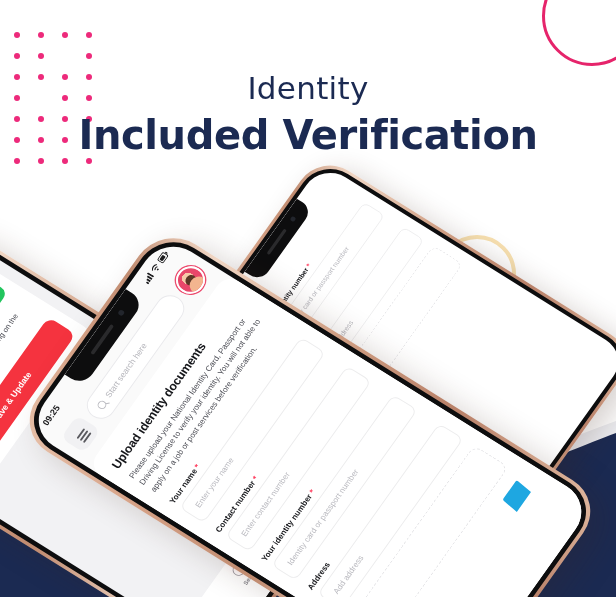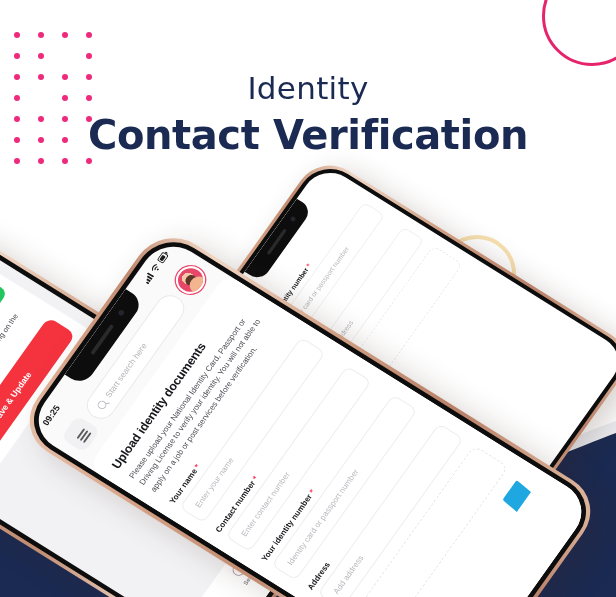--- a/index.html
+++ b/index.html
@@ -170,21 +170,21 @@
 
   <div class="wave-wrap">
     <svg width="616" height="240" viewBox="0 0 616 240" preserveAspectRatio="none">
       <path d="M0,122 C70,86 132,92 214,112 C300,133 372,148 462,120 C530,99 576,78 616,64 L616,240 L0,240 Z" fill="#ECEDF1"></path>
       <path d="M0,134 C72,98 134,104 216,124 C302,145 374,160 464,132 C532,111 578,90 616,76 L616,240 L0,240 Z" fill="#1B2A52"></path>
     </svg>
   </div>
 
   <div class="title-block">
     <div class="t-included">Identity</div>
-    <div class="t-main">Contact Verification</div>
+    <div class="t-main">Included Verification</div>
   </div>
 
   <div class="phone" id="phone-back">
     <div class="bezel">
       <div class="screen">
         <div class="notch">
           <span class="spk"></span>
             <span class="cam"></span>
         </div>
         <div class="bk-body">

